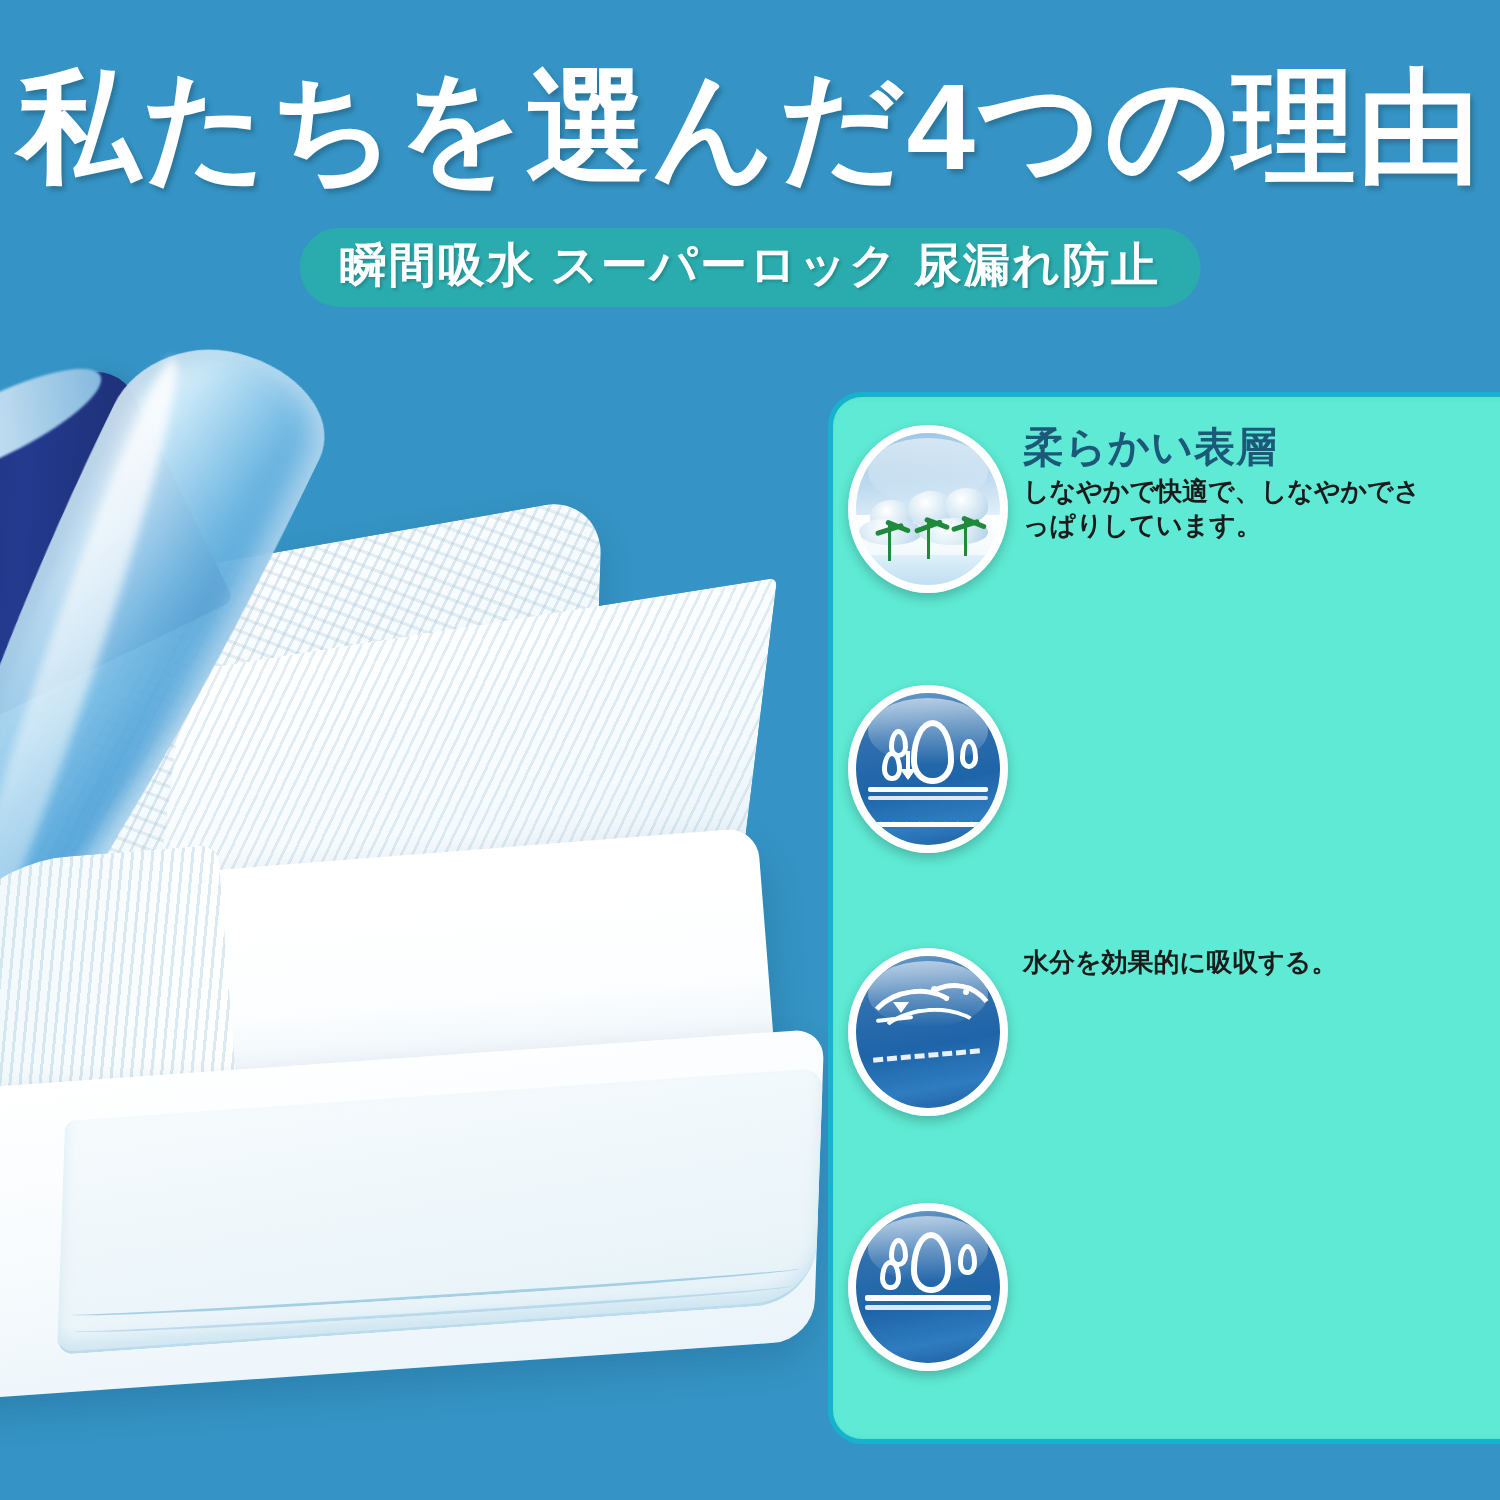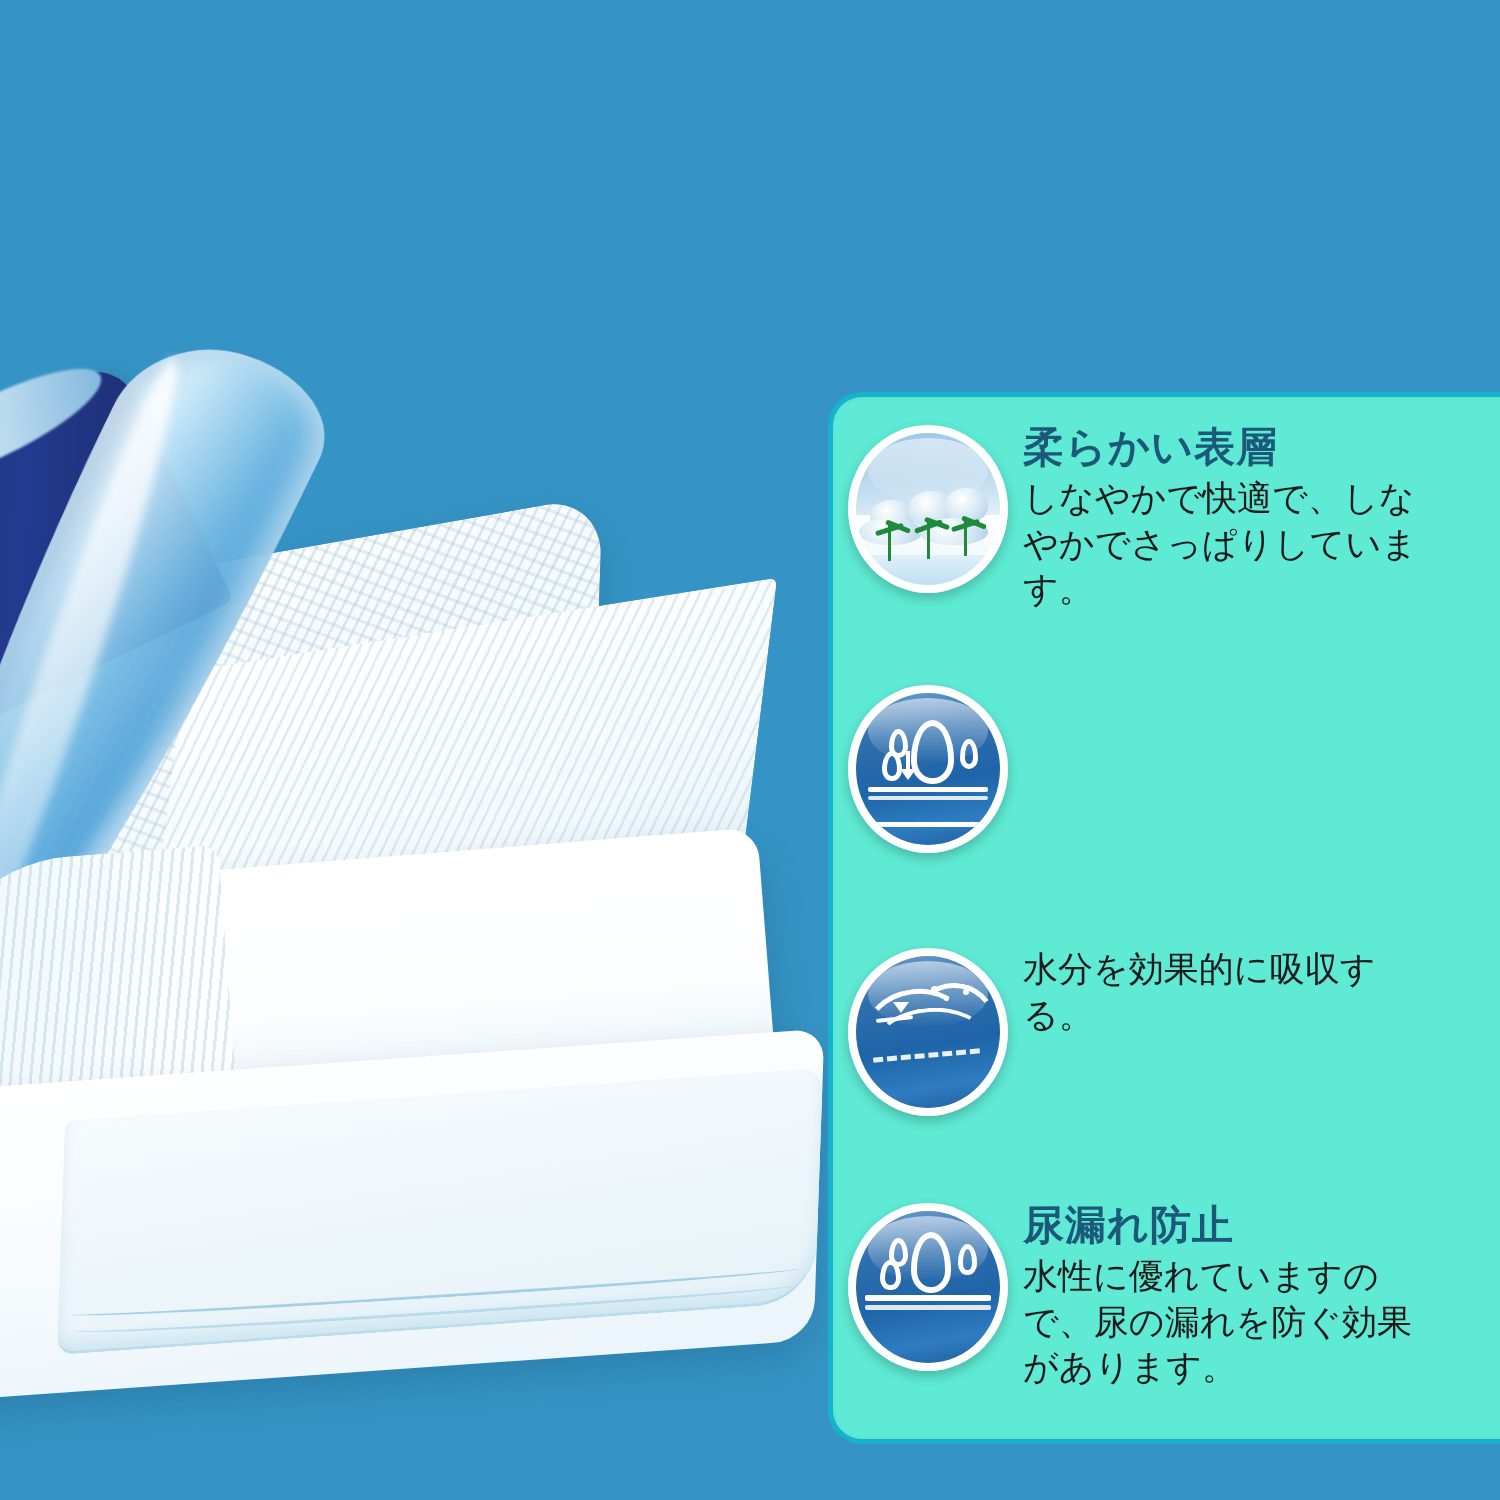--- a/index.html
+++ b/index.html
@@ -162,21 +162,21 @@
   .gloss{position:absolute;left:8%;top:3%;width:84%;height:44%;
     background:linear-gradient(180deg,rgba(255,255,255,.55),rgba(255,255,255,0));
     border-radius:50%;pointer-events:none;}
 
   .txt{padding-top:4px;padding-right:18px;}
   .f-title{
     font-size:41px;font-weight:700;color:#1c5878;line-height:1.18;
     margin:0 0 4px 0;letter-spacing:1px;white-space:nowrap;
   }
   .f-desc{
-    font-size:35px;font-weight:400;color:#1b1b1b;line-height:1.30;
+    font-size:26px;font-weight:700;color:#1b1b1b;line-height:1.30;
     margin:0;letter-spacing:0px;max-width:410px;
   }
 
   
   .boll{position:absolute;background:radial-gradient(circle at 38% 32%,#ffffff,#cfe4f2 60%,#a9cbe4);border-radius:50% 50% 46% 46%;}
   .leaf{position:absolute;width:3px;background:#1f8a3c;}
   .leafx{position:absolute;height:5px;background:#1f8a3c;border-radius:3px;}
   .ground{position:absolute;left:-6%;width:112%;background:linear-gradient(180deg,#ffffff,#eaf4fb);}
 
   
@@ -193,20 +193,24 @@
   .wave{position:absolute;border:5px solid #ffffff;border-color:#ffffff transparent transparent transparent;
     border-radius:50%;}
   .dashline{position:absolute;height:0;border-bottom:5px dashed rgba(255,255,255,.9);}
   .spark{position:absolute;background:#ffffff;border-radius:50%;}
 </style>
 </head>
 <body>
 
 <div id="root">
 
+  <div class="header">
+    <div class="title">私たちを選んだ4つの理由</div>
+    <div class="pill">瞬間吸水 スーパーロック 尿漏れ防止</div>
+  </div>
 
   <div class="photo">
     <div class="pad-top"></div>
     <div class="pad-top-b"></div>
 
     <div class="cup"></div>
     <div class="cup-lip"></div>
 
     <div class="stream"></div>
     <div class="stream-hi"></div>
@@ -318,20 +322,16 @@
         <div class="circle c-blue">
           <div class="wdrop big" style="left:38%;top:14%;width:28%;height:40%;"></div>
           <div class="wdrop" style="left:23%;top:18%;width:13%;height:19%;"></div>
           <div class="wdrop" style="left:17%;top:32%;width:14%;height:20%;"></div>
           <div class="wdrop" style="left:71%;top:22%;width:13%;height:20%;"></div>
           <div class="hline" style="left:6%;top:55%;width:88%;height:6px;"></div>
           <div class="hline soft" style="left:6%;top:62%;width:88%;height:5px;"></div>
           <div class="gloss"></div>
         </div>
       </div>
-      <div class="txt">
-        <p class="f-title">尿漏れ防止</p>
-        <p class="f-desc">水性に優れていますので、尿の漏れを防ぐ効果があります。</p>
-      </div>
     </div>
 
   </div>
 </div>
 
 </body></html>

